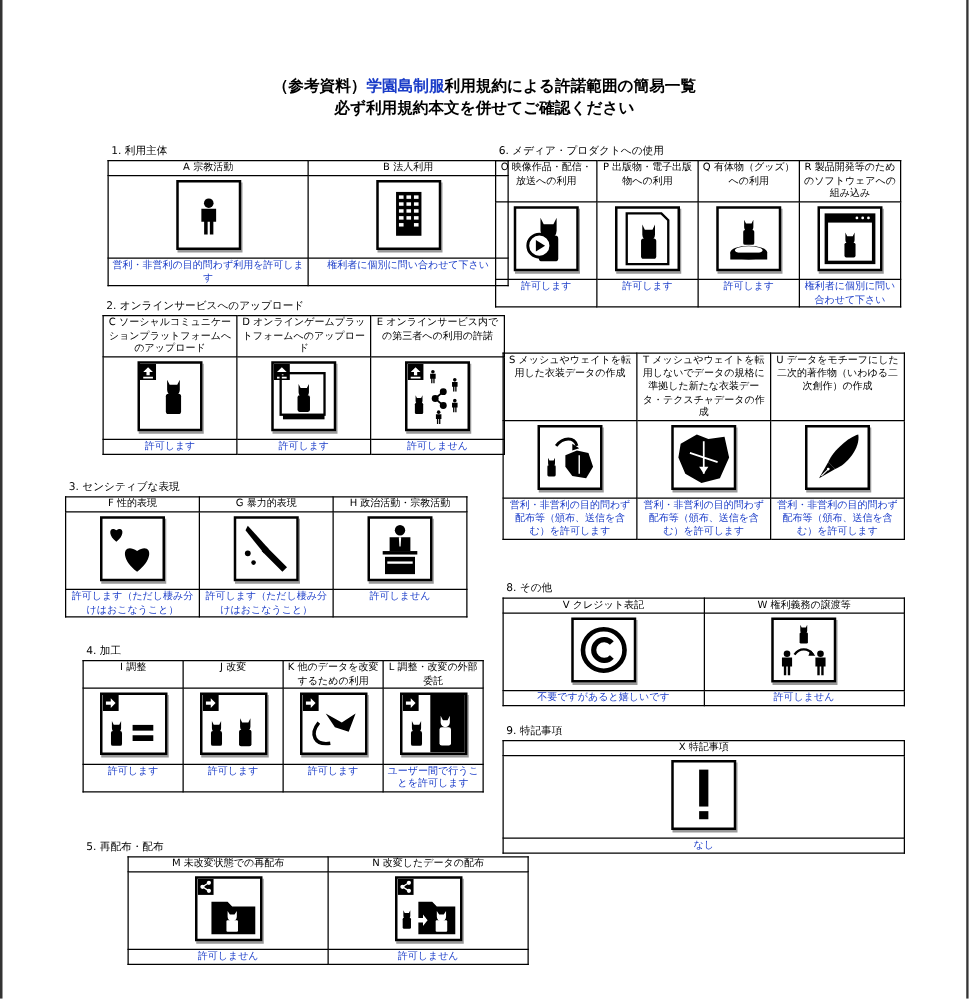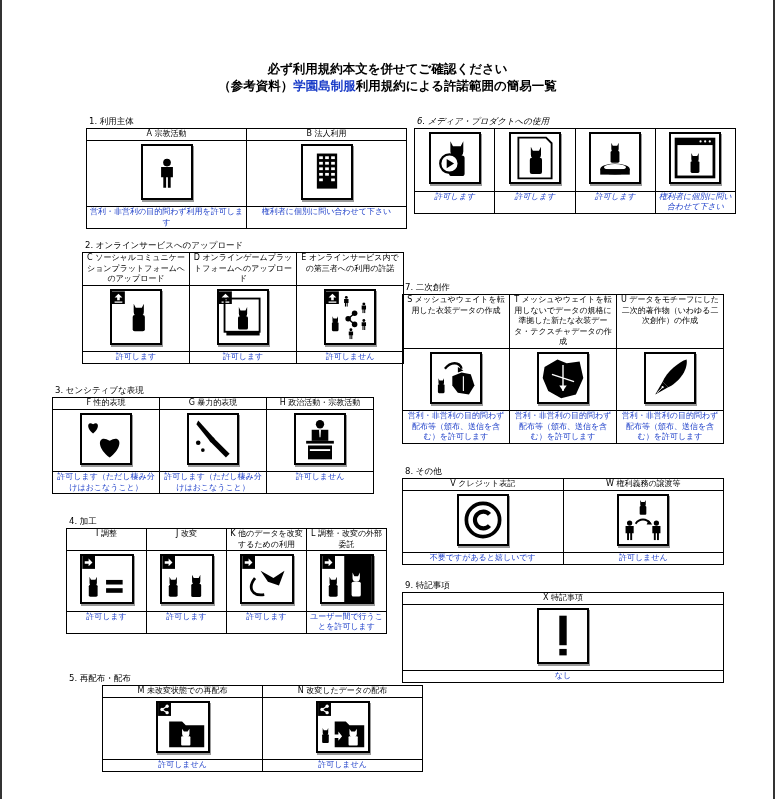--- a/index.html
+++ b/index.html
@@ -34,24 +34,24 @@
   }
   .icon svg { position:absolute; left:0; top:0; width:100%; height:100%; }
 </style>
 </head>
 <body>
 
 <div class="page-edge-left"></div>
 <div class="page-edge-right"></div>
 
 <div class="title">
-  <div>必ず利用規約本文を併せてご確認ください</div>
   <div>
     <span>（参考資料）</span><span class="accent">学園島制服</span><span>利用規約による許諾範囲の簡易一覧</span>
   </div>
+  <div>必ず利用規約本文を併せてご確認ください</div>
 </div>
 
 <svg width="0" height="0" style="position:absolute">
   <defs>
     <symbol id="cat" viewBox="0 0 20 30">
       <path d="M5 2 L7 6 L13 6 L15 2 L15 10 A5 5 0 0 1 5 10 Z" fill="#000"></path>
       <rect x="4" y="13" width="12" height="16" rx="2" fill="#000"></rect>
     </symbol>
     <symbol id="upbox" viewBox="0 0 10 10">
       <rect x="0" y="0" width="10" height="10" fill="#000"></rect>
@@ -327,24 +327,30 @@
       </td>
     </tr>
     <tr>
       <td class="res">許可しません</td>
       <td class="res">許可しません</td>
     </tr>
   </tbody>
     </table>
 </div>
 
-<div class="section" style="left:414px; top:116px;font-style:italic;">
+<div class="section" style="left:396px; top:116px;">
   <div class="sec-label">6. メディア・プロダクトへの使用</div>
   <table class="grid" style="width:322px;">
     <tbody>
+        <tr>
+      <td class="hdr" style="width:76px">O 映像作品・配信・放送への利用</td>
+      <td class="hdr" style="width:76px">P 出版物・電子出版物への利用</td>
+      <td class="hdr" style="width:76px">Q 有体物（グッズ）への利用</td>
+      <td class="hdr" style="width:76px">R 製品開発等のためのソフトウェアへの組み込み</td>
+    </tr>
     <tr>
       <td class="icon-cell">
         <span class="icon" style="width:52px;height:52px">
           <svg viewBox="0 0 52 52">
                 <use href="#cat" x="14" y="2" width="28" height="48"></use>
                 <circle cx="20" cy="32" r="10" fill="#fff" stroke="#000" stroke-width="2.5"></circle>
                 <path d="M17 27 L25 32 L17 37 Z" fill="#000"></path>
               </svg>
         </span>
       </td>
@@ -383,21 +389,20 @@
       <td class="res">許可します</td>
       <td class="res">許可します</td>
       <td class="res">許可します</td>
       <td class="res">権利者に個別に問い合わせて下さい</td>
     </tr>
   </tbody>
     </table>
 </div>
 
 <div class="section" style="left:402px; top:282px;">
-  <div class="sec-label">7. 二次創作</div>
   <table class="grid" style="width:322px;">
     <tbody>
         <tr>
       <td class="hdr" style="width:102px">S メッシュやウェイトを転用した衣装データの作成</td>
       <td class="hdr" style="width:102px">T メッシュやウェイトを転用しないでデータの規格に準拠した新たな衣装データ・テクスチャデータの作成</td>
       <td class="hdr" style="width:102px">U データをモチーフにした二次的著作物（いわゆる二次創作）の作成</td>
     </tr>
     <tr>
       <td class="icon-cell">
         <span class="icon" style="width:52px;height:52px">

